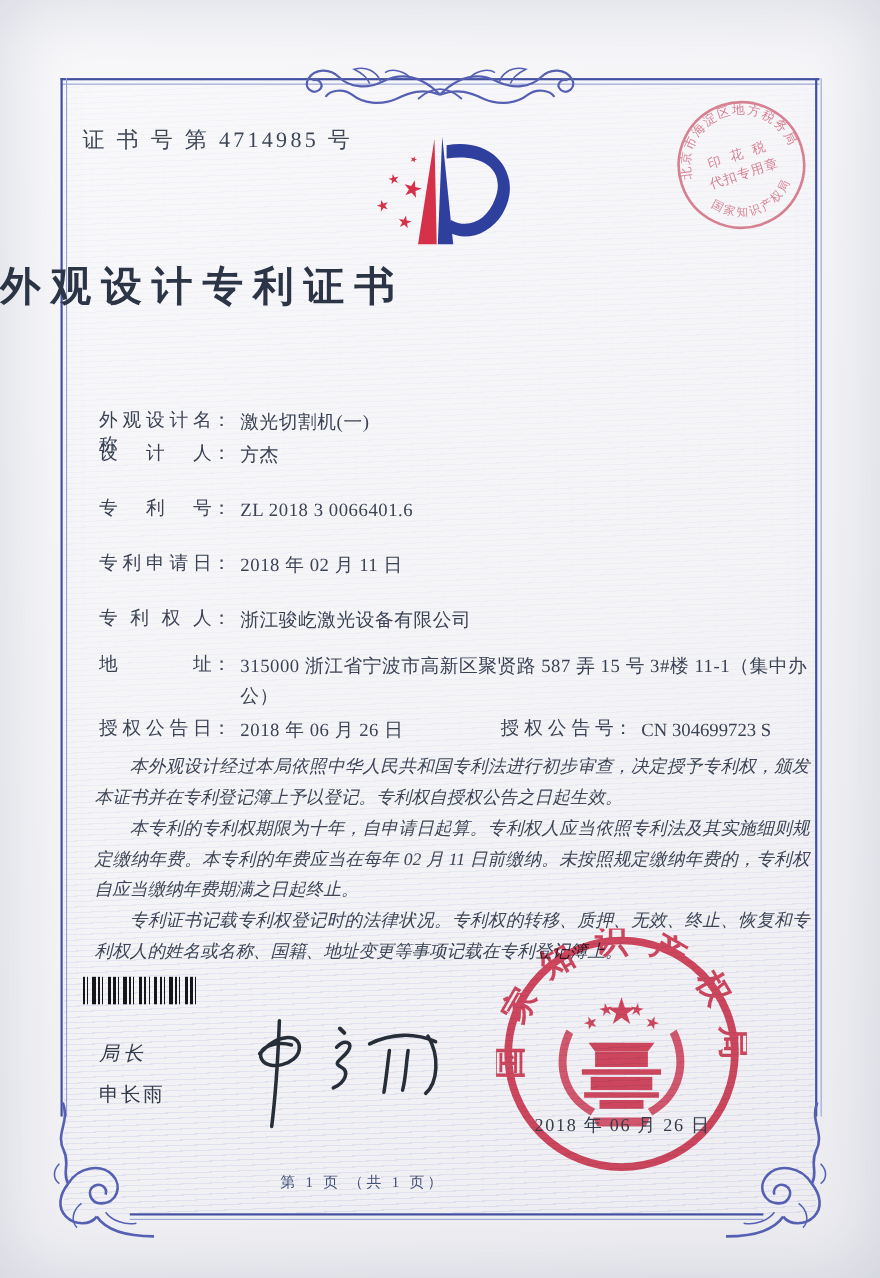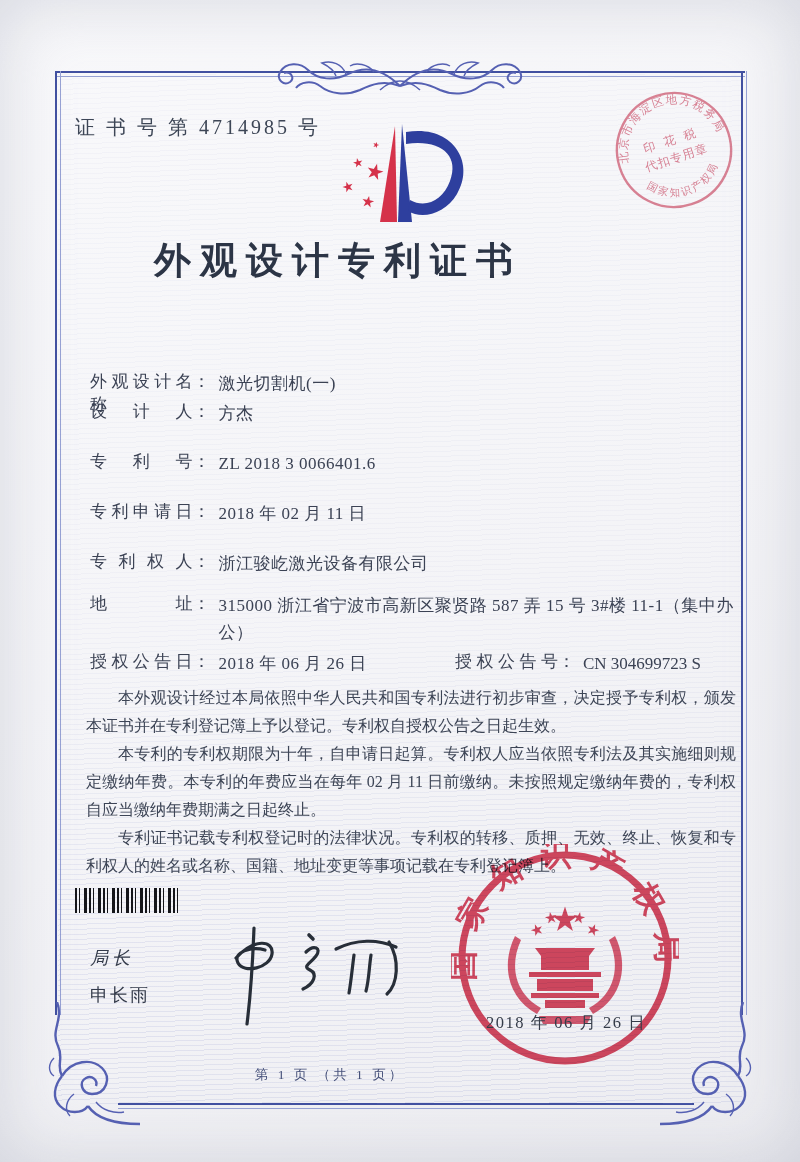--- a/index.html
+++ b/index.html
@@ -19,30 +19,30 @@
     left:58px;top:74px;width:684px;height:1030px;
     background:repeating-linear-gradient(178deg,rgba(120,130,200,.16) 0 1px,rgba(120,130,200,0) 1px 5px);
     -webkit-mask-image:linear-gradient(180deg,rgba(0,0,0,.25) 0%,rgba(0,0,0,.3) 55%,rgba(0,0,0,.8) 80%,rgba(0,0,0,.9) 100%);
     mask-image:linear-gradient(180deg,rgba(0,0,0,.25) 0%,rgba(0,0,0,.3) 55%,rgba(0,0,0,.8) 80%,rgba(0,0,0,.9) 100%);
   }
   .flourish{color:#5560b2;}
   
   .cert-no{left:75px;top:114px;font-size:20px;letter-spacing:3px;color:#3d4656;}
   .logo{left:328px;top:112px;width:148px;height:126px;}
   .tax-seal{left:610px;top:86px;width:128px;height:128px;transform:rotate(-18deg);opacity:.82;mix-blend-mode:multiply;}
-  .title{left:0;top:236px;width:676px;text-align:center;font-size:37px;font-weight:bold;letter-spacing:9px;color:#2c3546;}
+  .title{left:0;top:236px;width:676px;font-size:37px;font-weight:bold;letter-spacing:9px;color:#2c3546;}
   
   .frow{position:absolute;left:90px;display:flex;font-size:17px;color:#3b4254;letter-spacing:.5px;}
   .flabel{flex:0 0 103px;text-align:justify;text-align-last:justify;}
   .fcolon{flex:0 0 auto;padding-right:8px;}
   .fvalue{flex:1 1 auto;max-width:530px;line-height:27px;}
   .grant-right{position:absolute;left:455px;display:flex;font-size:17px;color:#3b4254;}
   
   .body-text{left:86px;top:684px;width:650px;font-size:16px;line-height:28px;text-align:justify;color:#3d4556;}
-  .body-text p{margin:0;text-indent:2em;}
+  .body-text p{margin:0;text-indent:2em;font-style:italic;}
   
   .barcode{left:75px;top:888px;width:104px;height:25px;
     background:
       repeating-linear-gradient(90deg,#15161a 0 2px,transparent 2px 4px,#15161a 4px 5px,transparent 5px 9px,#15161a 9px 12px,transparent 12px 14px);
   }
   .officer-title{left:90px;top:946px;font-size:18px;letter-spacing:4px;color:#343b4a;font-style:italic;}
   .officer-name{left:90px;top:983px;font-size:18px;letter-spacing:2px;color:#343b4a;}
   .signature{left:208px;top:922px;width:215px;height:108px;}
   .main-seal{left:451px;top:844px;width:228px;height:228px;mix-blend-mode:multiply;opacity:.93;}
   .seal-date{left:486px;top:1012px;font-size:16.5px;letter-spacing:1.5px;color:#353c49;z-index:5;}

